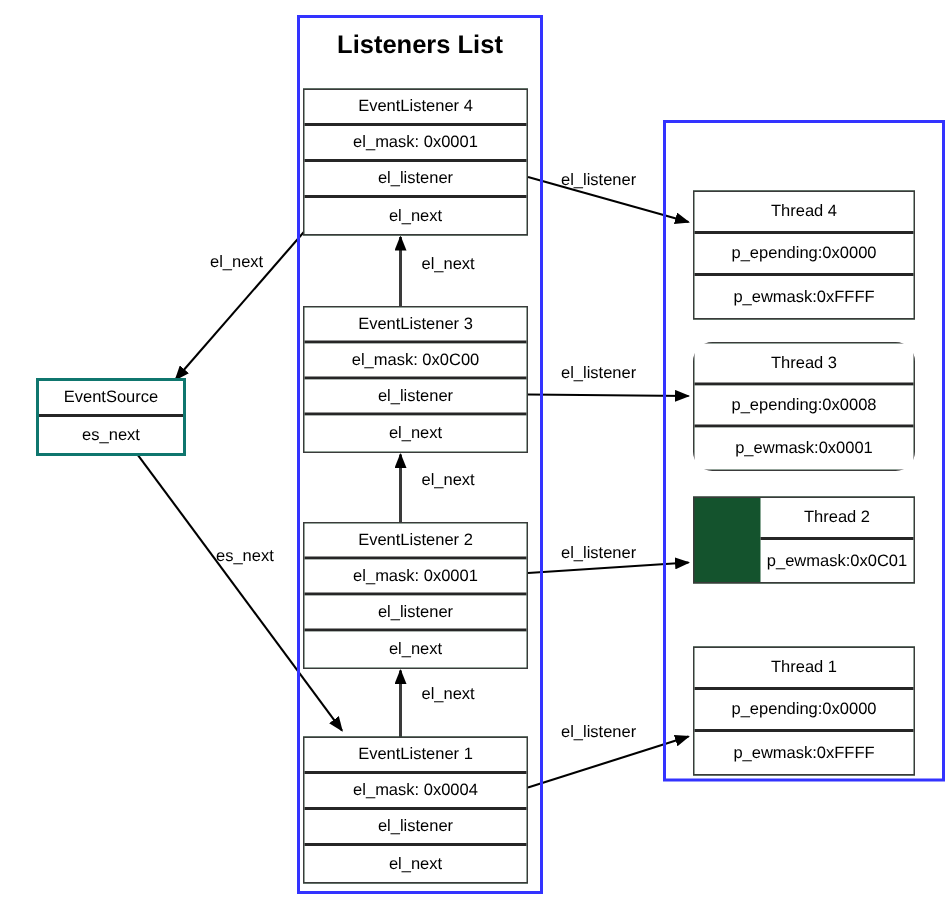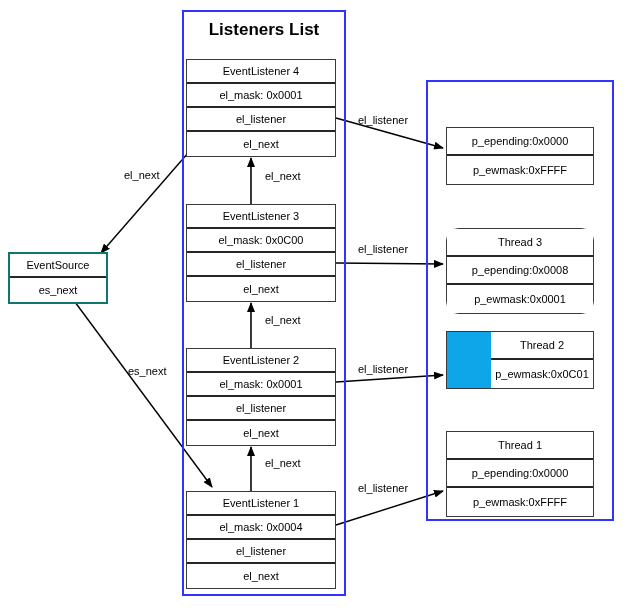--- a/index.html
+++ b/index.html
@@ -1,32 +1,32 @@
 <!DOCTYPE html>
 <html><head>
 <meta charset="utf-8">
 <style>
   html,body{margin:0;padding:0;background:#ffffff;}
   body{
     width:631px;height:615px;position:relative;overflow:hidden;
     font-family:"Liberation Sans","DejaVu Sans",sans-serif;
     color:#000000;
   }
-  #canvas{position:absolute;left:0;top:0;width:506px;height:615px;}
+  #canvas{position:absolute;left:16px;top:0;width:506px;height:615px;}
   svg.edges{position:absolute;left:0;top:0;width:631px;height:615px;pointer-events:none;}
 
   
   .group{position:absolute;border:2px solid #3333ff;background:transparent;box-sizing:border-box;}
   .group-title{
     position:absolute;text-align:center;font-size:17px;font-weight:bold;
     color:#000;white-space:nowrap;
   }
 
   
-  .node{position:absolute;box-sizing:border-box;background:#0ea5e9;
+  .node{position:absolute;box-sizing:border-box;background:#14532d;
         border:1px solid #3a3a3a;}
   .node .row{
     box-sizing:border-box;
     border-bottom:2px solid #262626;
     font-size:11px;line-height:1;
     display:flex;align-items:center;justify-content:center;
     white-space:nowrap;background:#ffffff;
   }
   .node .row:last-child{border-bottom:none;}
 
@@ -124,20 +124,21 @@
   </div>
 
   <div class="node listener" style="left:186px;top:491px;">
     <div class="row">EventListener 1</div>
     <div class="row">el_mask: 0x0004</div>
     <div class="row">el_listener</div>
     <div class="row">el_next</div>
   </div>
 
   <div class="node thread" style="left:446px;top:127px;">
+    <div class="row">Thread 4</div>
     <div class="row">p_epending:0x0000</div>
     <div class="row">p_ewmask:0xFFFF</div>
   </div>
 
   <div class="node thread" style="left:446px;top:228px;border-radius:13px;">
     <div class="row">Thread 3</div>
     <div class="row">p_epending:0x0008</div>
     <div class="row">p_ewmask:0x0001</div>
   </div>
 

